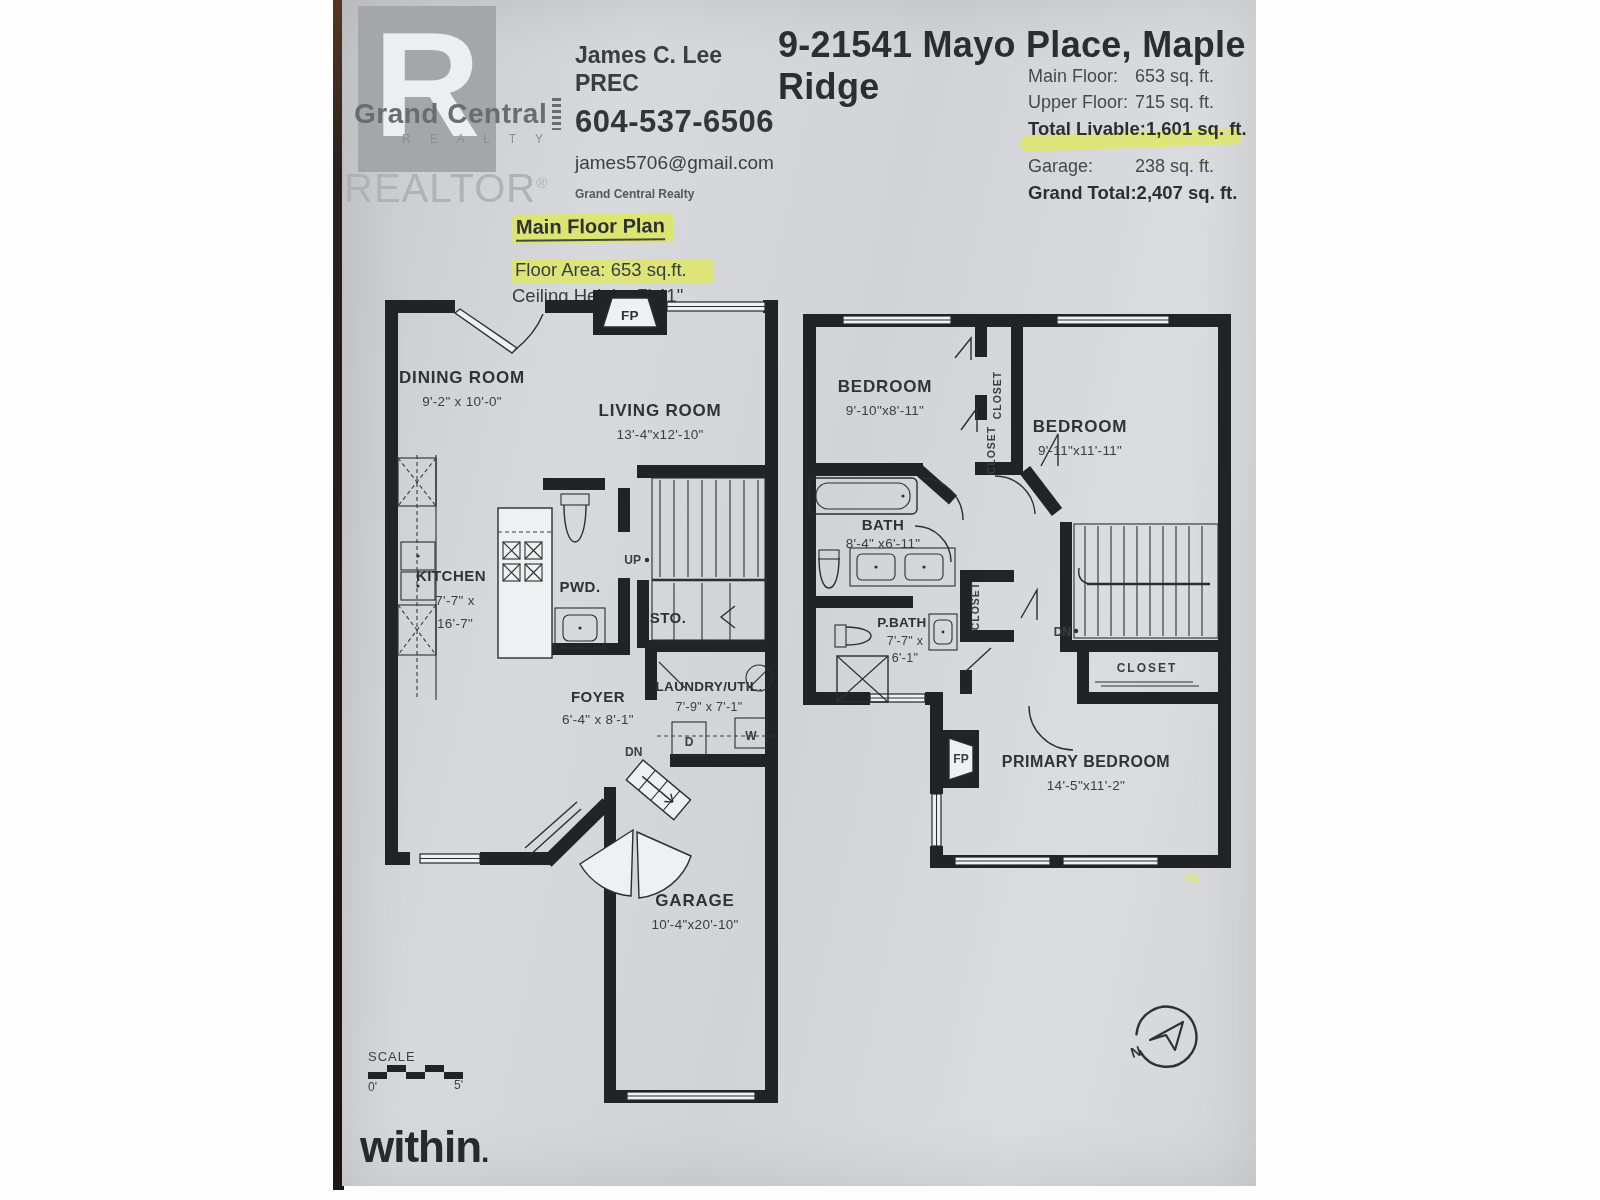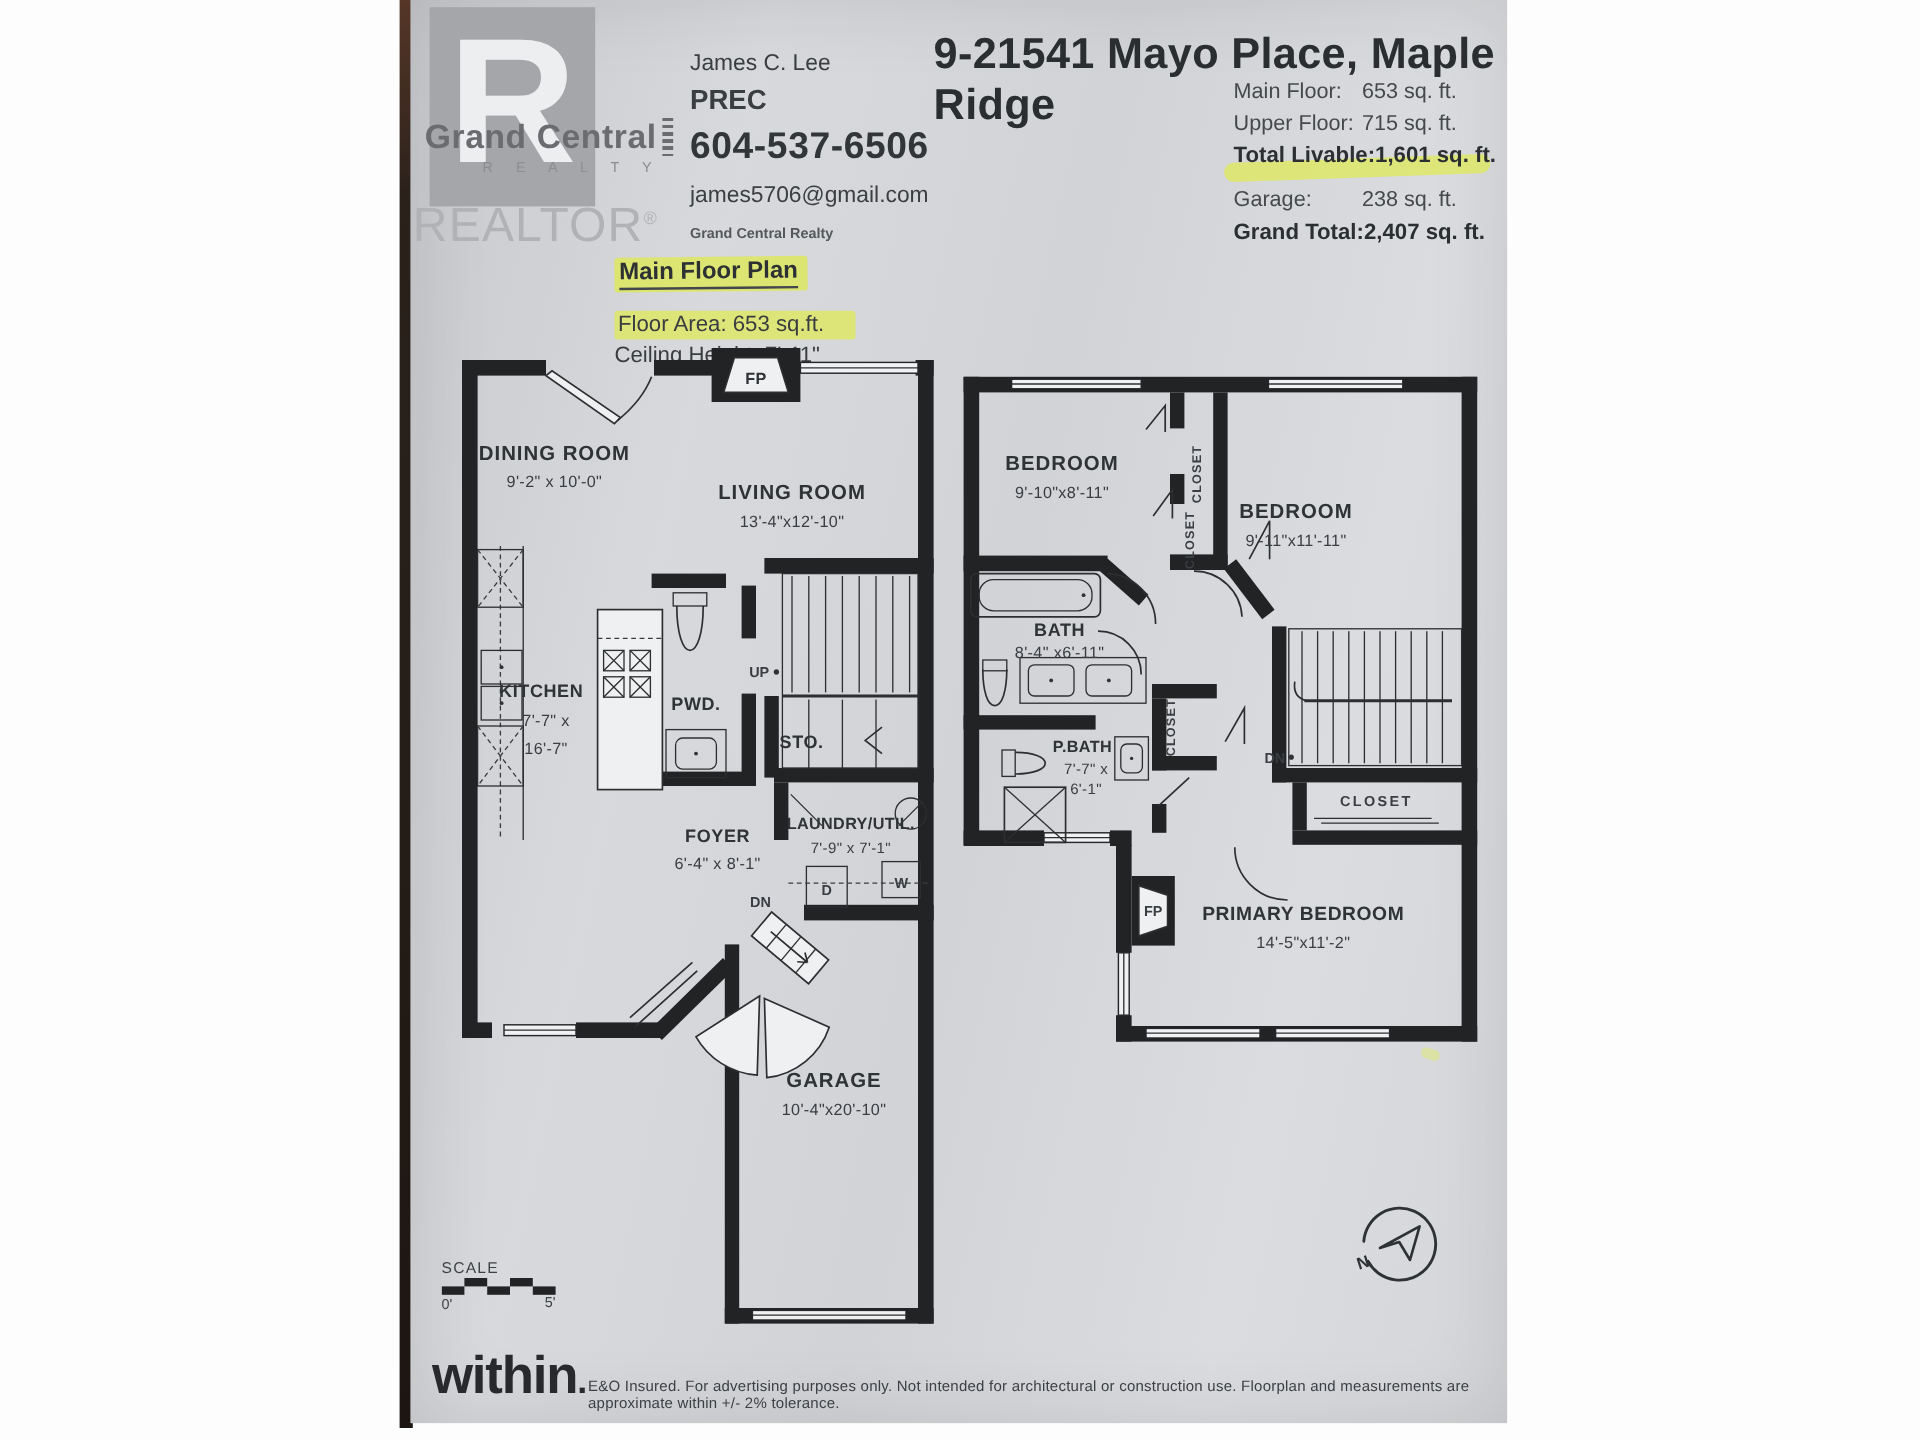--- a/index.html
+++ b/index.html
@@ -16,21 +16,21 @@
   .logo-sq{left:16px;top:6px;width:138px;height:166px;background:#a4a6a9;display:flex;
            align-items:center;justify-content:center;}
   .logo-r{color:#eceef0;font-size:148px;font-weight:700;line-height:1;margin-top:-8px;}
   .logo-brand{left:12px;top:98px;font-size:28px;font-weight:700;color:#6a6c6f;letter-spacing:.5px;
               white-space:nowrap;display:flex;align-items:flex-end;}
   .bldg{display:inline-block;width:9px;height:32px;margin-left:5px;
         background:repeating-linear-gradient(180deg,#6a6c6f 0 3px,transparent 3px 6px);}
   .logo-realty{left:60px;top:132px;font-size:12px;color:#8b8d90;letter-spacing:8px;font-weight:400;text-align:center;}
   .logo-realtor{left:2px;top:166px;font-size:40px;color:#b0b2b5;font-weight:500;letter-spacing:1px;}
   .logo-realtor sup{font-size:15px;}
-  .agent-name{left:233px;top:42px;font-size:19px;color:#3b3e41;font-weight:400;}
+  .agent-name{left:233px;top:42px;font-size:23px;color:#3b3e41;font-weight:700;}
   .agent-prec{left:233px;top:70px;font-size:23px;color:#3b3e41;font-weight:700;}
   .agent-phone{left:233px;top:104px;font-size:31px;color:#333639;font-weight:700;letter-spacing:.5px;}
   .agent-email{left:233px;top:152px;font-size:19px;color:#3d4043;}
   .agent-brokerage{left:233px;top:187px;font-size:12px;color:#55585b;font-weight:600;}
   .address{left:436px;top:24px;font-size:36px;color:#2b2e31;font-weight:700;letter-spacing:.3px;}
   .stats{left:686px;top:66px;width:186px;}
   .stat-row{display:flex;justify-content:space-between;font-size:18px;color:#46494c;
             margin-bottom:5px;white-space:nowrap;}
   .stat-row.bold{font-weight:700;color:#2c2f32;font-size:18.5px;margin-top:2px;}
   .stat-row.gap{margin-top:16px;}
@@ -422,17 +422,16 @@
     <div class="abs scale-zero">0'</div>
     <div class="abs scale-five">5'</div>
 
     <svg class="abs" style="left:783px;top:995px;" width="84" height="84" viewBox="0 0 84 84">
       <path d="M11.5,39.4 A30,30 0 1 1 15,56" fill="none" stroke="#2f3235" stroke-width="2.4" stroke-linecap="round"></path>
       <polygon points="25,45 58,27 50,55 41,40" fill="none" stroke="#2f3235" stroke-width="2.2" stroke-linejoin="round"></polygon>
       <text x="6" y="62" font-size="14" font-weight="700" fill="#2f3235" transform="rotate(-18 10 58)">N</text>
     </svg>
 
     <div class="abs cotala"><span>within</span><span style="font-size:30px">.</span></div>
-    <div class="abs disclaimer">E&amp;O Insured. For advertising purposes only. Not intended for architectural or construction use. Floorplan and measurements are approximate within +/- 2% tolerance.</div>
 
     <div class="abs stray"></div>
   </div>
 </div>
 
 </body></html>

